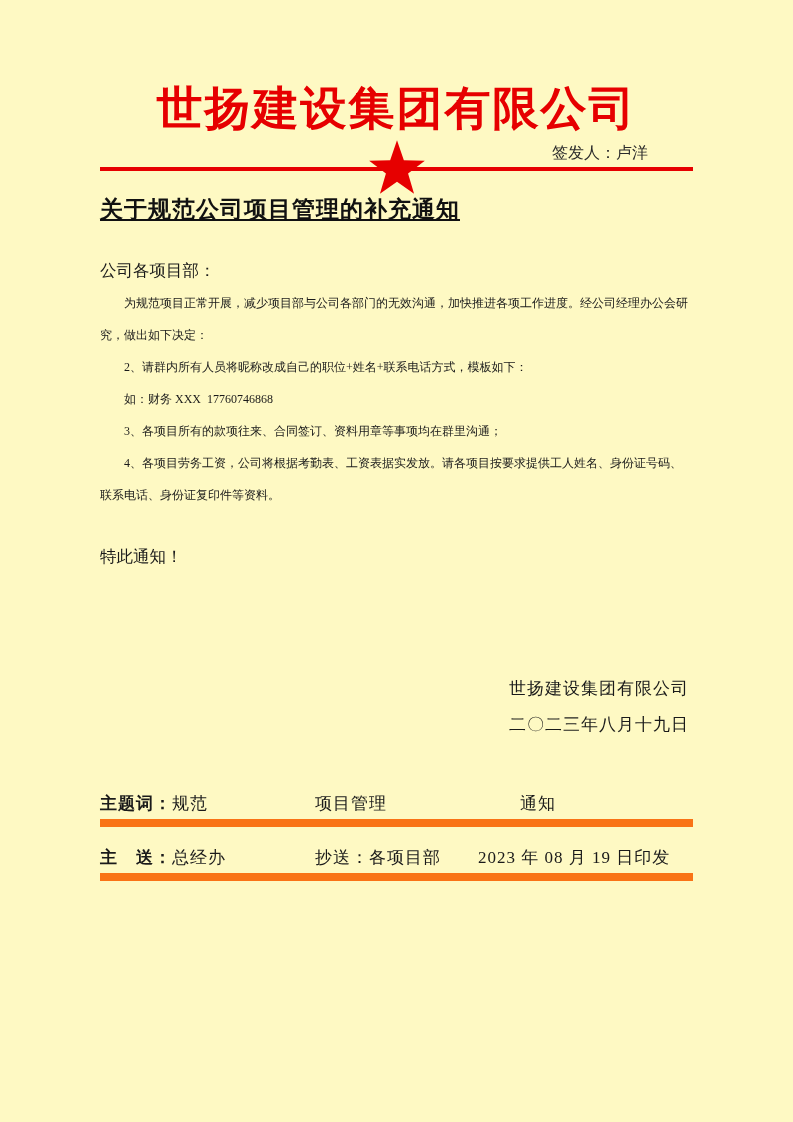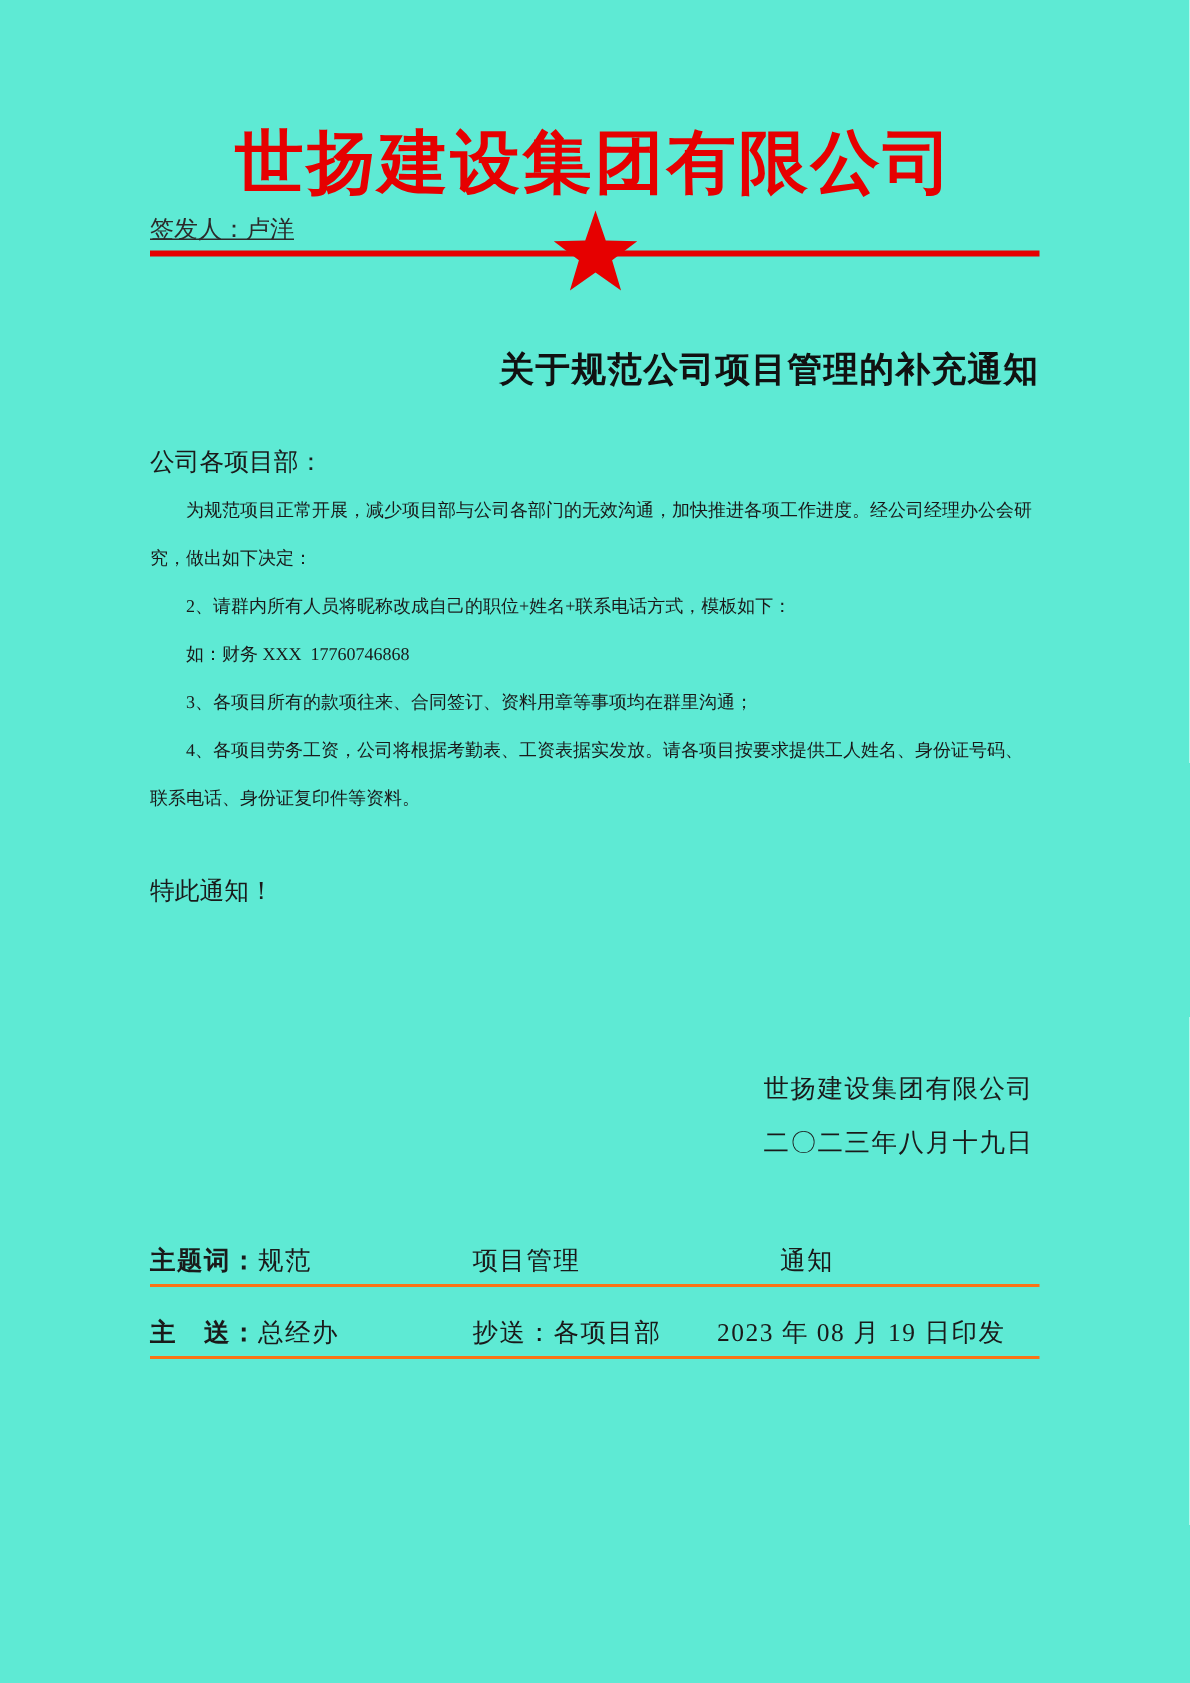--- a/index.html
+++ b/index.html
@@ -1,65 +1,65 @@
 <!DOCTYPE html>
 <html><head>
 <meta charset="utf-8">
 <style>
   html,body{margin:0;padding:0;background:#ffffff;}
   .page{
-    width:793px;height:1122px;margin:0 auto;background:#5eead4;
+    width:793px;height:1122px;margin:0 auto;background:#fef9c3;
     font-family:"Liberation Serif","DejaVu Serif",serif;
     color:#1a1a1a;position:relative;overflow:hidden;box-sizing:border-box;
   }
   .content{padding:0 100px;box-sizing:border-box;}
 
   
   .company-title{
     padding-top:84px;text-align:center;
     font-size:46px;font-weight:bold;color:#e60000;
     letter-spacing:2px;line-height:1.1;
   }
   .doc-number{
     margin-top:26px;text-align:center;font-size:18px;color:#1f1f28;
     letter-spacing:1px;
   }
   .issuer-row{
-    margin-top:8px;padding-right:45px;
-    font-size:16px;color:#2b2b2b;text-decoration:underline;
+    margin-top:8px;text-align:right;padding-right:45px;
+    font-size:16px;color:#2b2b2b;
   }
   .red-rule-wrap{position:relative;margin-top:3px;}
   .red-rule{height:4px;background:#e60000;}
   .star{
     position:absolute;left:50%;top:50%;
     transform:translate(-50%,-52%);
     width:58px;height:56px;display:block;
   }
 
   
   .doc-title{
-    margin-top:60px;text-align:right;
-    font-size:23px;font-weight:bold;color:#111;letter-spacing:1px;
+    margin-top:23px;text-align:left;
+    font-size:23px;font-weight:bold;color:#111;letter-spacing:1px;text-decoration:underline;
   }
   .salutation{margin-top:30px;font-size:16.5px;line-height:32px;}
   .body-text p{
     margin:0;text-indent:2em;font-size:12px;line-height:32px;
     white-space:pre-wrap;
   }
   .closing{margin-top:30px;font-size:16.5px;line-height:32px;}
 
   
   .signature{margin-top:98px;text-align:right;padding-right:4px;}
   .signature .sig-inner{display:inline-block;text-align:center;}
   .signature .sig-line{font-size:17px;line-height:36px;letter-spacing:1px;}
 
   
   .footer{margin-top:44px;}
   .footer-row{
-    position:relative;height:32px;border-bottom:2px solid #f97316;
+    position:relative;height:32px;border-bottom:8px solid #f97316;
     font-size:17px;letter-spacing:1px;
   }
   .footer-row + .footer-row{margin-top:14px;}
   .footer-row .cell{position:absolute;bottom:4px;white-space:nowrap;}
   .bold{font-weight:bold;}
   .c0{left:0;}
   .c1{left:215px;}
   .c2{left:420px;}
   .c2b{left:378px;}
 </style>

